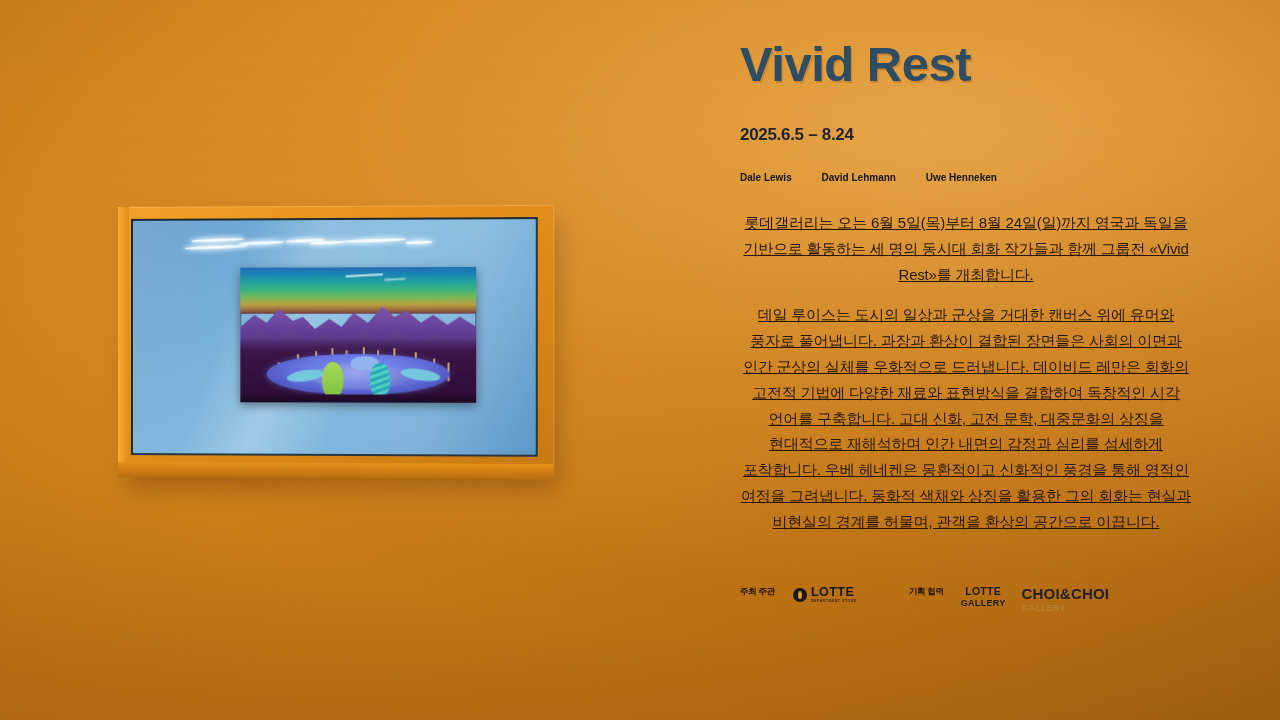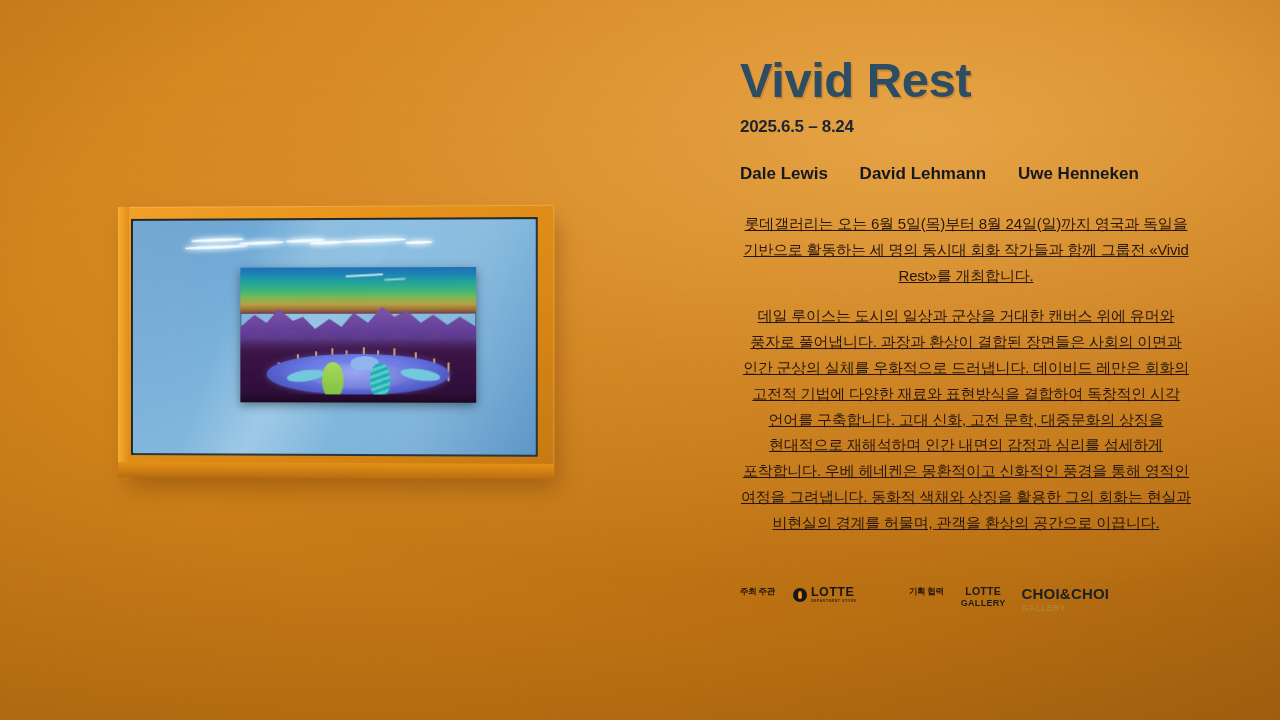--- a/index.html
+++ b/index.html
@@ -96,29 +96,29 @@
     position:absolute; left:11%; top:64%; width:78%; height:30%;
     background:radial-gradient(ellipse at 50% 40%, #7f8ff0 0%, #6a78e4 42%, #4f57c4 74%, #3d3fa0 100%);
     border-radius:50%/55%;
     box-shadow:0 0 6px rgba(120,140,255,.4);
   }
   .creature{ position:absolute; border-radius:50%; }
   #pain-bottom{ position:absolute; left:0; bottom:0; width:100%; height:6%;
     background:linear-gradient(180deg,#2a0c33,#1d0822); }
 
   
-  #panel{ position:absolute; left:740px; top:56px; width:452px; }
+  #panel{ position:absolute; left:740px; top:40px; width:452px; }
   #title{
     font-size:49px; font-weight:bold; letter-spacing:-0.5px; line-height:1;
     color:#2c4d63; text-shadow:1.5px 1.5px 0 rgba(120,60,0,.22);
   }
   #dates{
-    margin-top:12px; font-size:17px; font-weight:bold; letter-spacing:-0.3px; color:#1c2530;
-  }
-  #artists{ margin-top:27px; font-size:17px; font-weight:bold; color:#14181f; }
+    margin-top:36px; font-size:17px; font-weight:bold; letter-spacing:-0.3px; color:#1c2530;
+  }
+  #artists{ margin-top:27px; font-size:10px; font-weight:bold; color:#14181f; }
   #artists span{ margin-right:27px; }
   #artists span:last-child{ margin-right:0; }
   #body-copy{ margin-top:27px; }
   .para{
     font-size:15px; line-height:1.72; color:#26160b; text-align:center;
     letter-spacing:-0.2px; margin-bottom:15px; word-break:keep-all;text-decoration:underline;
   }
   .para:last-child{ margin-bottom:0; }
 
   

